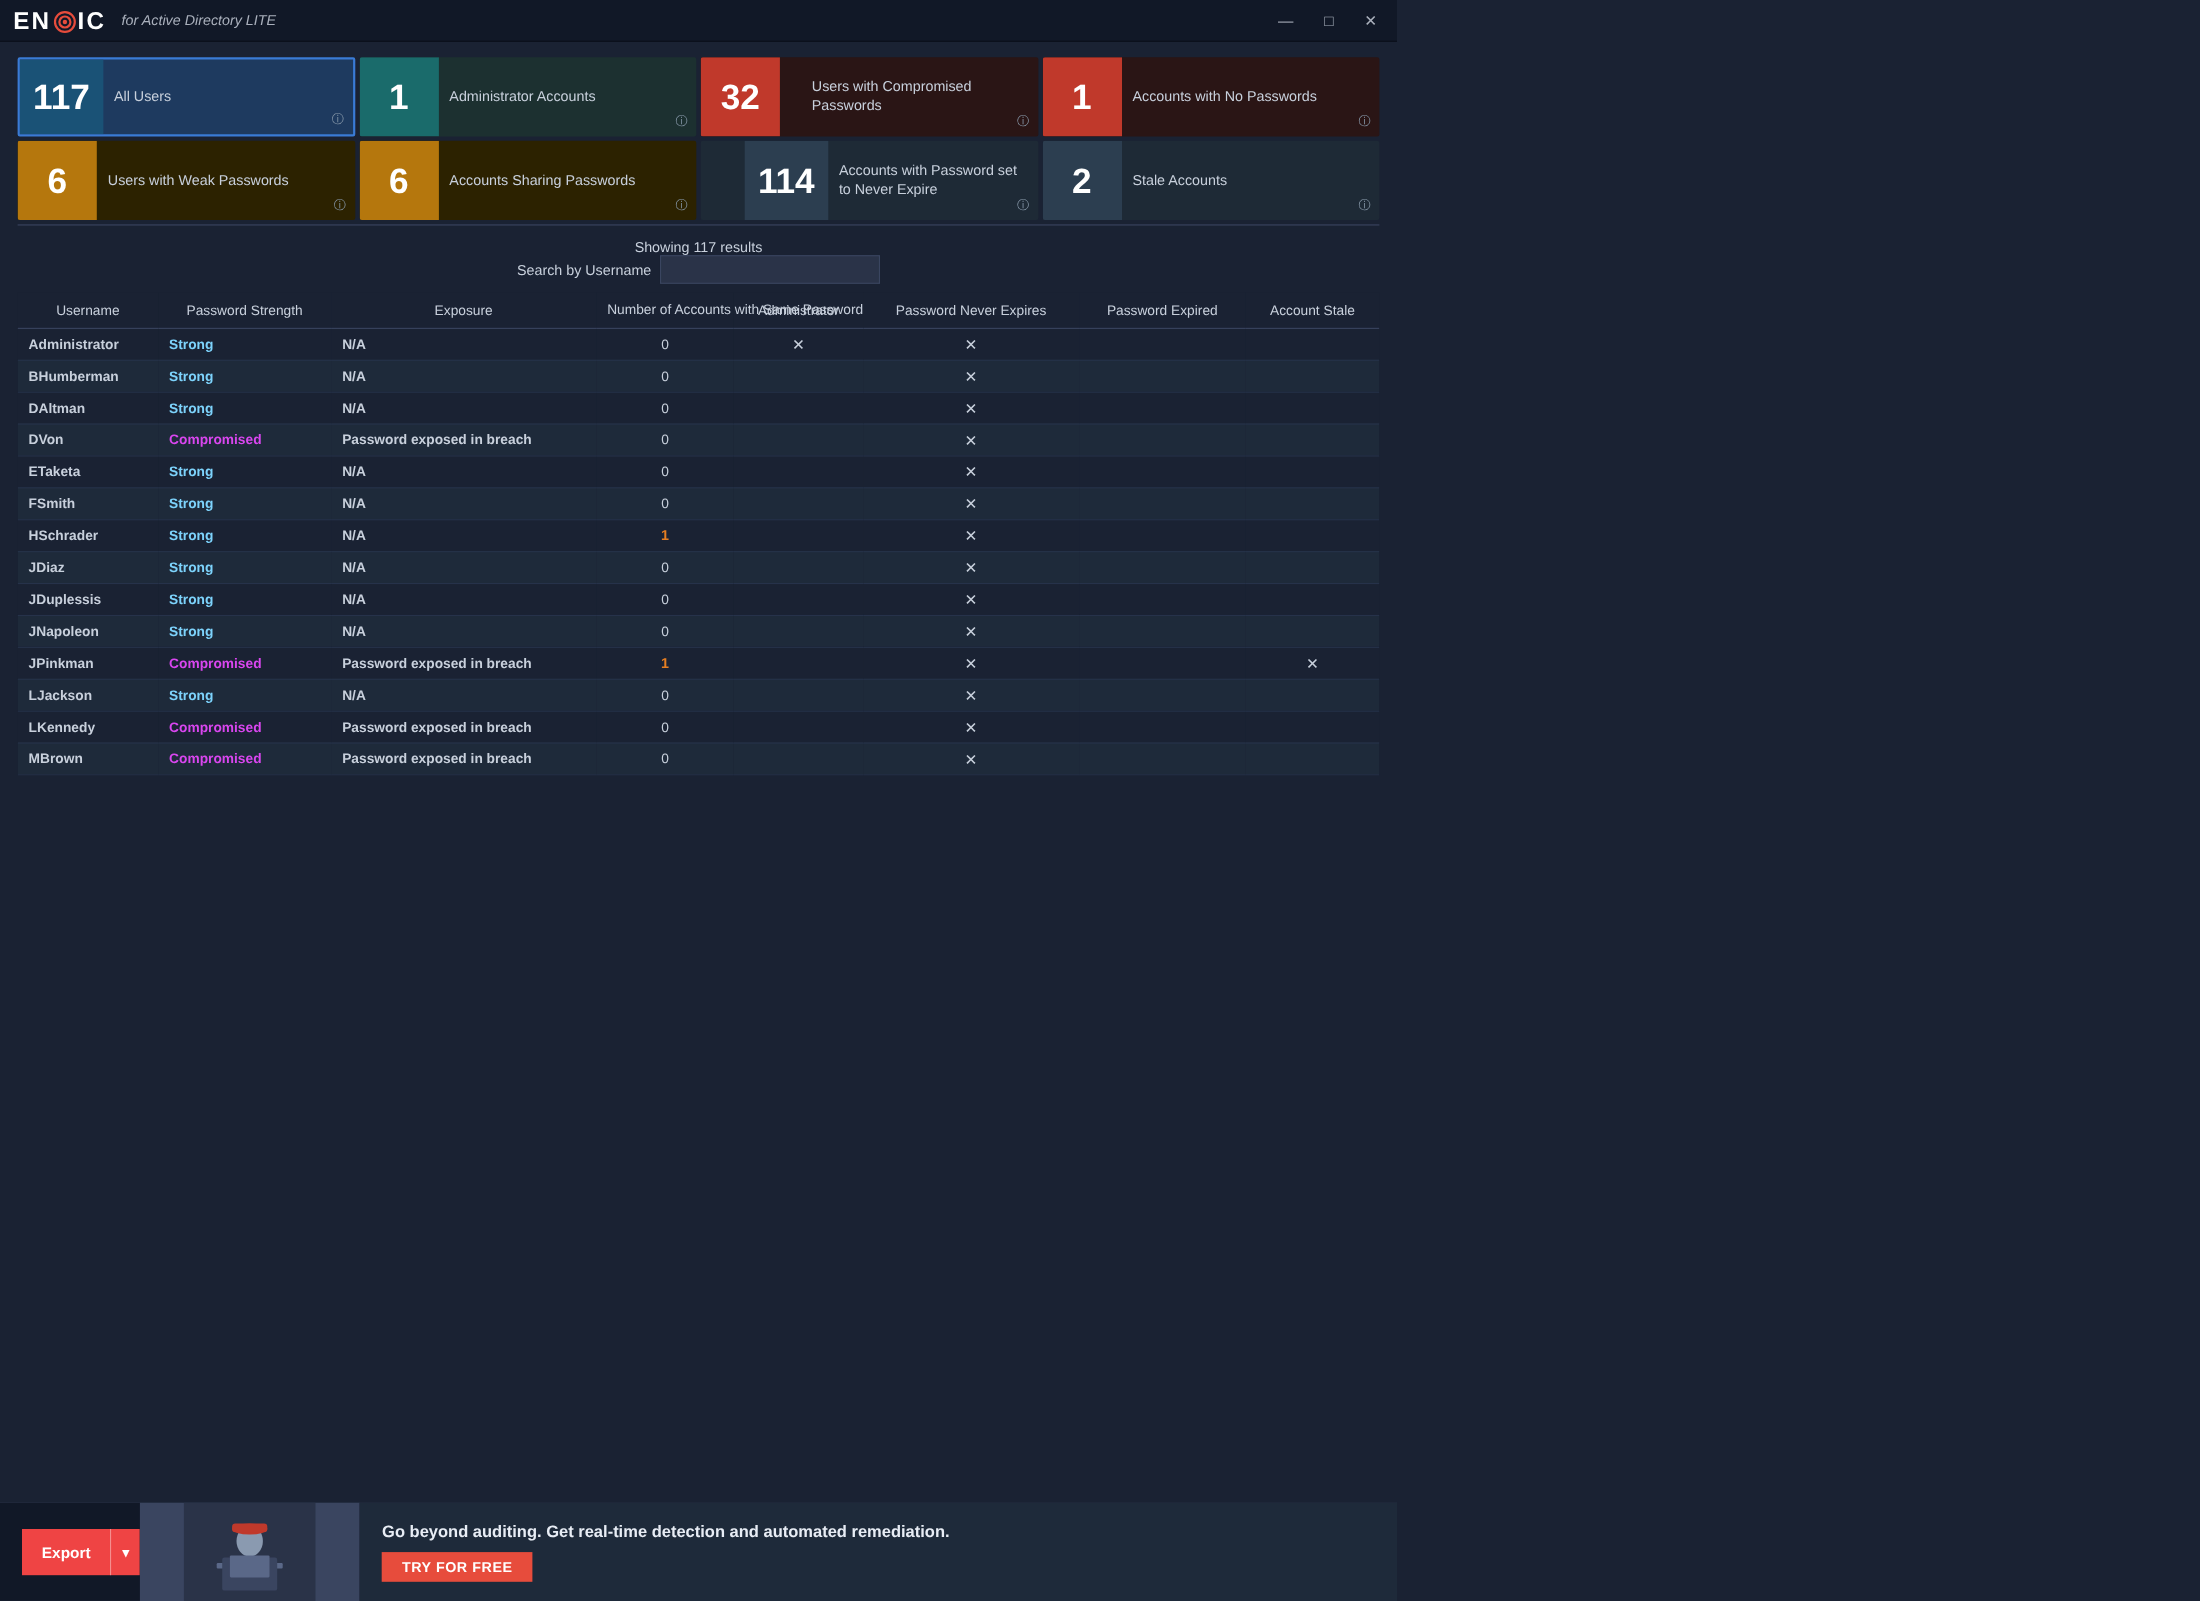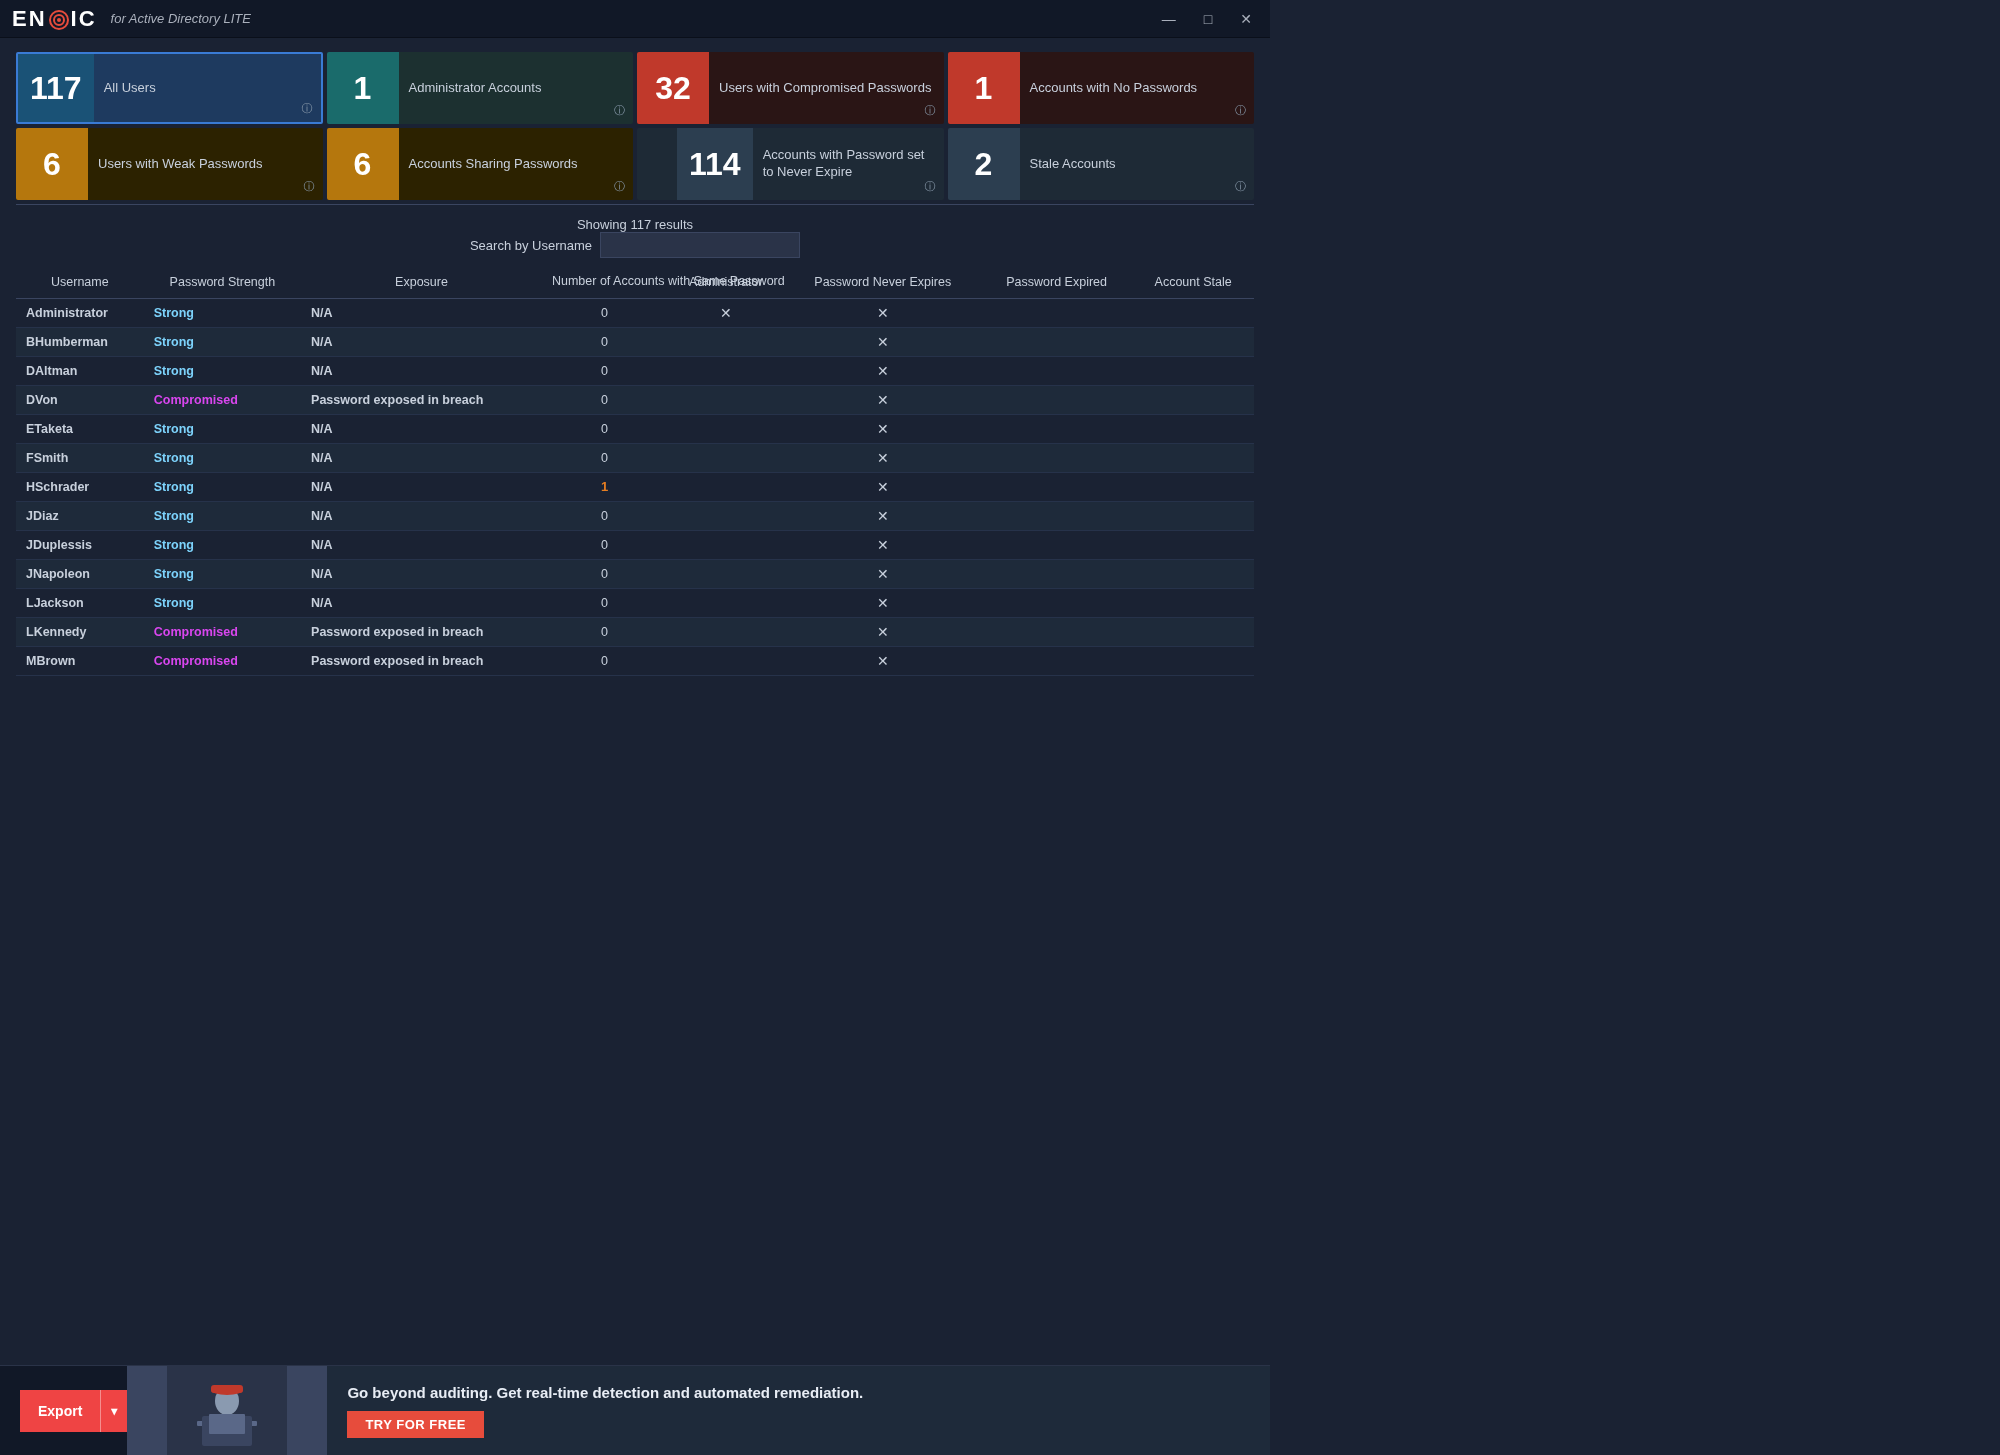--- a/index.html
+++ b/index.html
@@ -312,21 +312,21 @@
   <div class="stat-card" style="background: rgb(30, 58, 95); border: 2px solid rgb(58, 123, 213);">
         <div class="stat-number" style="background: rgb(26, 82, 118);">117</div>
         <div class="stat-label">All Users</div>
         <span class="stat-info">ⓘ</span>
       </div>
       <div class="stat-card" style="background: rgb(28, 48, 48);">
         <div class="stat-number" style="background: rgb(26, 107, 107);">1</div>
         <div class="stat-label">Administrator Accounts</div>
         <span class="stat-info">ⓘ</span>
       </div>
-      <div class="stat-card" style="background: rgb(42, 21, 21);">
+      <div class="stat-card" style="background: rgb(42, 21, 21); gap: 19px;">
         <div class="stat-number" style="background: rgb(192, 57, 43);">32</div>
         <div class="stat-label">Users with Compromised Passwords</div>
         <span class="stat-info">ⓘ</span>
       </div>
       <div class="stat-card" style="background: rgb(42, 21, 21);">
         <div class="stat-number" style="background: rgb(192, 57, 43);">1</div>
         <div class="stat-label">Accounts with No Passwords</div>
         <span class="stat-info">ⓘ</span>
       </div>
     </div>
@@ -473,20 +473,30 @@
             <td class="text-bold">JNapoleon</td>
             <td class="text-green">Strong</td>
             <td class="text-bold">N/A</td>
             <td style="text-align: center;">0</td>
             <td style="text-align: center;"></td>
             <td style="text-align: center;"><span class="x-mark">✕</span></td>
             <td style="text-align: center;"></td>
             <td style="text-align: center;"></td>
           </tr>
           <tr>
+            <td class="text-bold">JPinkman</td>
+            <td class="text-red">Compromised</td>
+            <td class="text-bold">Password exposed in breach</td>
+            <td style="text-align: center;"><span class="x-orange text-bold">1</span></td>
+            <td style="text-align: center;"></td>
+            <td style="text-align: center;"><span class="x-mark">✕</span></td>
+            <td style="text-align: center;"></td>
+            <td style="text-align: center;"><span class="x-mark">✕</span></td>
+          </tr>
+          <tr>
             <td class="text-bold">LJackson</td>
             <td class="text-green">Strong</td>
             <td class="text-bold">N/A</td>
             <td style="text-align: center;">0</td>
             <td style="text-align: center;"></td>
             <td style="text-align: center;"><span class="x-mark">✕</span></td>
             <td style="text-align: center;"></td>
             <td style="text-align: center;"></td>
           </tr>
           <tr>

